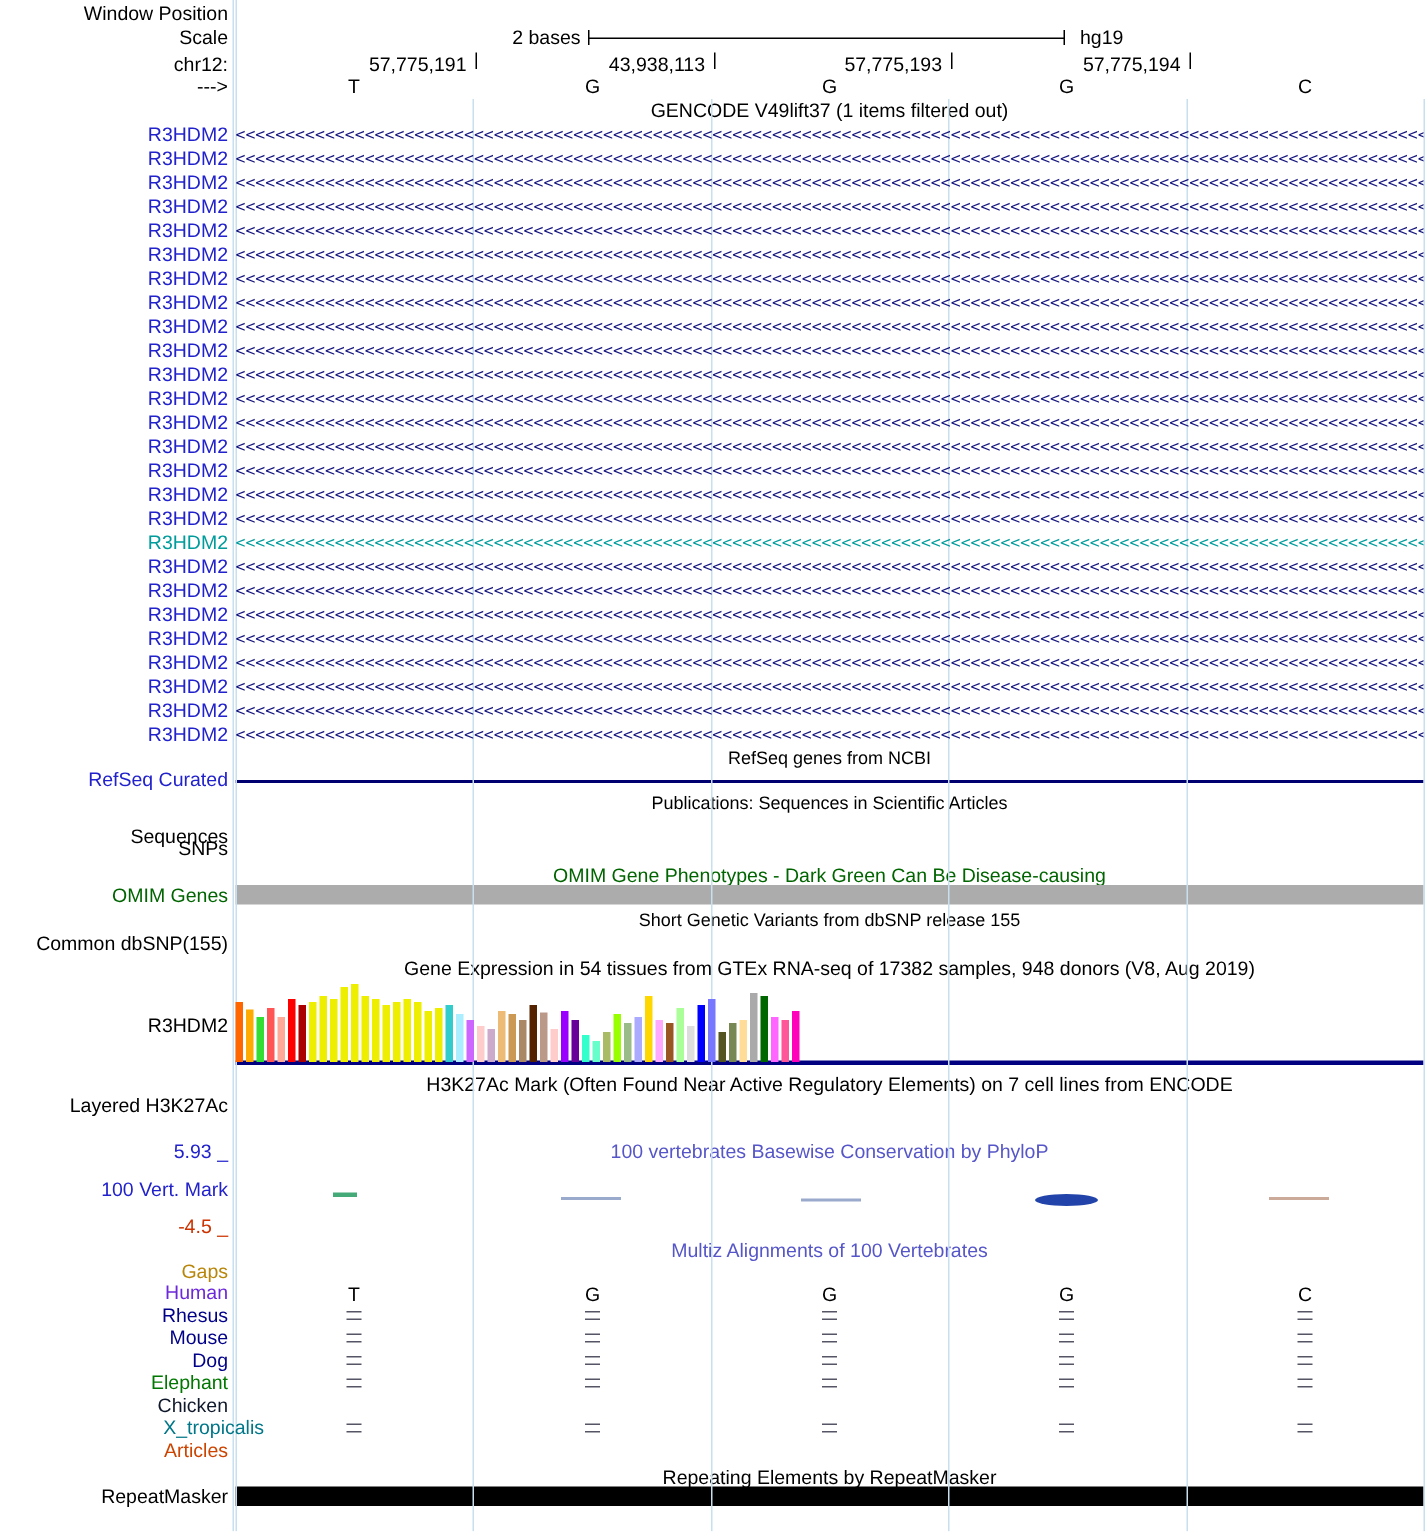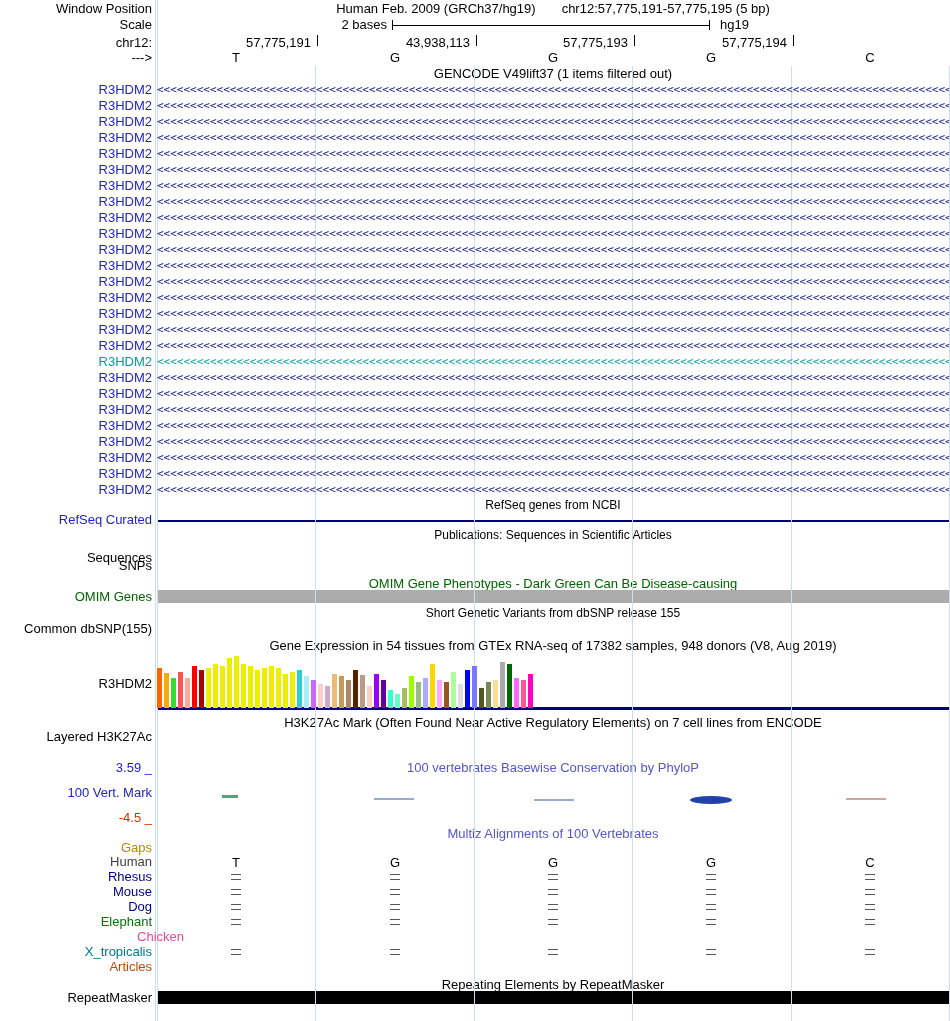--- a/index.html
+++ b/index.html
@@ -24,24 +24,20 @@
           font-family:"DejaVu Sans Mono",monospace;font-size:11px;line-height:15px;}
   .gtexbar{position:absolute;width:5px;}
   .amark{position:absolute;width:10px;height:4px;border-top:1px solid #555566;border-bottom:1px solid #555566;}
   .hline{position:absolute;}
 </style>
 </head>
 <body>
 
 <div id="page">
 
-  <div class="abs center hdrflex" style="top:1px">
-    <span>Human Feb. 2009 (GRCh37/hg19)</span>
-    <span>chr12:57,775,191-57,775,195 (5 bp)</span>
-  </div>
   <div class="abs gutter" style="top:1px">Window Position</div>
 
   <div class="abs gutter" style="top:17px">Scale</div>
   <div class="abs" style="top:17px;left:157px;width:230px;text-align:right">2 bases</div>
   <div class="hline" style="top:25px;left:392px;width:318px;height:1px;background:#000"></div>
   <div class="hline" style="top:20px;left:392px;width:1px;height:10px;background:#000"></div>
   <div class="hline" style="top:20px;left:709px;width:1px;height:10px;background:#000"></div>
   <div class="abs" style="top:17px;left:720px">hg19</div>
 
   <div class="abs gutter" style="top:35px">chr12:</div>
@@ -64,21 +60,21 @@
   <div class="abs center small" style="top:606px">Short Genetic Variants from dbSNP release 155</div>
   <div class="abs gutter" style="top:621px">Common dbSNP(155)</div>
 
   <div class="abs center" style="top:638px">Gene Expression in 54 tissues from GTEx RNA-seq of 17382 samples, 948 donors (V8, Aug 2019)</div>
   <div class="abs gutter" style="top:676px">R3HDM2</div>
   <div class="hline" style="top:707px;left:157px;width:792px;height:3px;background:#000080"></div>
 
   <div class="abs center" style="top:715px">H3K27Ac Mark (Often Found Near Active Regulatory Elements) on 7 cell lines from ENCODE</div>
   <div class="abs gutter" style="top:729px">Layered H3K27Ac</div>
 
-  <div class="abs gutter blue" style="top:760px">3.59 _</div>
+  <div class="abs gutter blue" style="top:760px">5.93 _</div>
   <div class="abs center consblue" style="top:760px">100 vertebrates Basewise Conservation by PhyloP</div>
   <div class="abs gutter blue" style="top:785px">100 Vert. Mark</div>
   <div class="abs gutter red" style="top:810px">-4.5 _</div>
 
   <div class="abs center consblue" style="top:826px">Multiz Alignments of 100 Vertebrates</div>
   <div class="abs gutter tan" style="top:840px">Gaps</div>
 
   <div class="abs center" style="top:977px">Repeating Elements by RepeatMasker</div>
   <div class="hline" style="top:991px;left:157px;width:792px;height:13px;background:#000"></div>
   <div class="abs gutter" style="top:990px">RepeatMasker</div>
@@ -209,21 +205,21 @@
       <div class="gtexbar" style="left: 350px; top: 12px; height: 44px; background: rgb(0, 102, 0);"></div>
       <div class="gtexbar" style="left: 357px; top: 26px; height: 30px; background: rgb(255, 102, 255);"></div>
       <div class="gtexbar" style="left: 364px; top: 28px; height: 28px; background: rgb(255, 85, 153);"></div>
       <div class="gtexbar" style="left: 371px; top: 22px; height: 34px; background: rgb(255, 0, 187);"></div>
     </div>
     <div style="position: absolute; left: 222px; top: 795px; width: 16px; height: 3px; background: rgb(68, 170, 119); border-radius: 0px;"></div>
     <div style="position: absolute; left: 374px; top: 798px; width: 40px; height: 2px; background: rgb(153, 170, 204); border-radius: 0px;"></div>
     <div style="position: absolute; left: 534px; top: 799px; width: 40px; height: 2px; background: rgb(153, 170, 204); border-radius: 0px;"></div>
     <div style="position: absolute; left: 690px; top: 796px; width: 42px; height: 8px; background: rgb(34, 68, 170); border-radius: 50%;"></div>
     <div style="position: absolute; left: 846px; top: 798px; width: 40px; height: 2px; background: rgb(204, 170, 153); border-radius: 0px;"></div>
-    <div class="generow-label" style="top: 855px; color: #404040;">Human</div>
+    <div class="generow-label" style="top: 855px; color: #6d28d9;">Human</div>
     <div class="baseletter" style="left: 224px; top: 855px; color: rgb(0, 0, 0);">T</div>
     <div class="baseletter" style="left: 383px; top: 855px; color: rgb(0, 0, 0);">G</div>
     <div class="baseletter" style="left: 541px; top: 855px; color: rgb(0, 0, 0);">G</div>
     <div class="baseletter" style="left: 699px; top: 855px; color: rgb(0, 0, 0);">G</div>
     <div class="baseletter" style="left: 858px; top: 855px; color: rgb(0, 0, 0);">C</div>
     <div class="generow-label" style="top: 870px; color: rgb(0, 0, 136);">Rhesus</div>
     <div class="amark" style="left: 231px; top: 874px;"></div>
     <div class="amark" style="left: 390px; top: 874px;"></div>
     <div class="amark" style="left: 548px; top: 874px;"></div>
     <div class="amark" style="left: 706px; top: 874px;"></div>
@@ -239,21 +235,21 @@
     <div class="amark" style="left: 390px; top: 904px;"></div>
     <div class="amark" style="left: 548px; top: 904px;"></div>
     <div class="amark" style="left: 706px; top: 904px;"></div>
     <div class="amark" style="left: 865px; top: 904px;"></div>
     <div class="generow-label" style="top: 915px; color: rgb(0, 119, 0);">Elephant</div>
     <div class="amark" style="left: 231px; top: 919px;"></div>
     <div class="amark" style="left: 390px; top: 919px;"></div>
     <div class="amark" style="left: 548px; top: 919px;"></div>
     <div class="amark" style="left: 706px; top: 919px;"></div>
     <div class="amark" style="left: 865px; top: 919px;"></div>
-    <div class="generow-label" style="top: 930px; color: #ec4899; padding-left: 32px;">Chicken</div>
-    <div class="generow-label" style="top: 945px; color: rgb(0, 119, 136);">X_tropicalis</div>
+    <div class="generow-label" style="top: 930px; color: #0f172a;">Chicken</div>
+    <div class="generow-label" style="top: 945px; color: rgb(0, 119, 136); padding-left: 24px;">X_tropicalis</div>
     <div class="amark" style="left: 231px; top: 949px;"></div>
     <div class="amark" style="left: 390px; top: 949px;"></div>
     <div class="amark" style="left: 548px; top: 949px;"></div>
     <div class="amark" style="left: 706px; top: 949px;"></div>
     <div class="amark" style="left: 865px; top: 949px;"></div>
     <div class="generow-label" style="top: 960px; color: rgb(204, 68, 0);">Articles</div>
   </div>
 
 </body></html>

